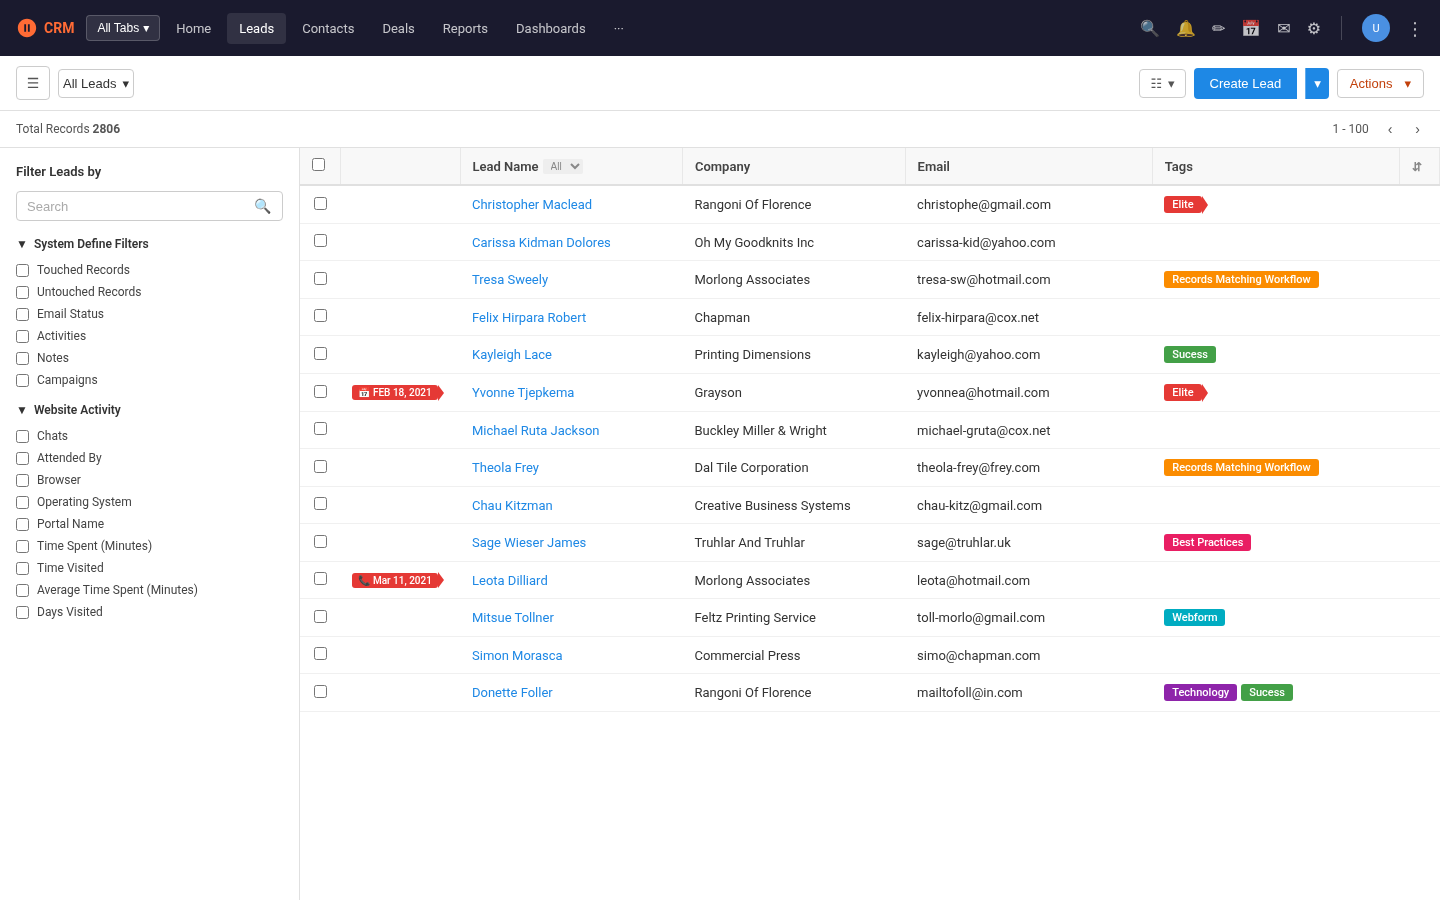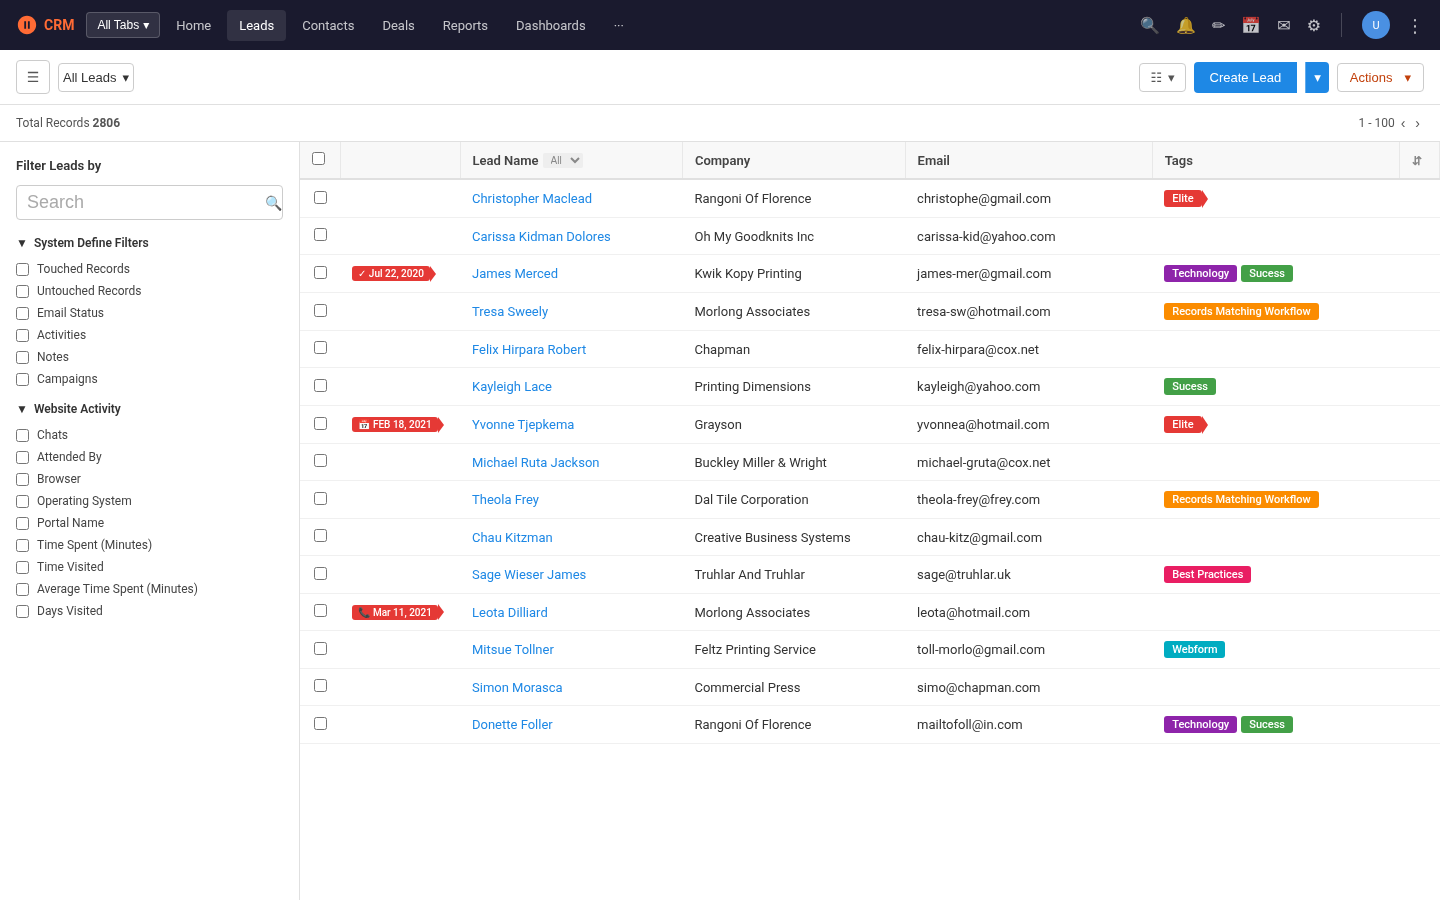--- a/index.html
+++ b/index.html
@@ -3,21 +3,21 @@
   <meta charset="utf-8">
   <style>
     * { box-sizing: border-box; margin: 0; padding: 0; }
     body { font-family: -apple-system, BlinkMacSystemFont, 'Segoe UI', Roboto, sans-serif; font-size: 13px; background: #f5f5f5; color: #333; }
 
     
     .topnav {
       background: #1a1a2e;
       display: flex;
       align-items: center;
-      height: 50px;
+      height: 56px;
       padding: 0 16px;
       gap: 4px;
     }
     .topnav-logo {
       display: flex; align-items: center; gap: 6px;
       color: #ff6b35; font-weight: 700; font-size: 14px;
       margin-right: 8px;
     }
     .topnav-logo svg { width: 22px; height: 22px; }
     .all-tabs-btn {
@@ -119,21 +119,21 @@
     .records-bar {
       background: #fff;
       border-bottom: 1px solid #e0e0e0;
       padding: 8px 16px;
       display: flex;
       align-items: center;
       font-size: 12px;
       color: #555;
     }
     .records-bar .total { flex: 1; }
-    .records-bar .pagination { display: flex; align-items: center; gap: 2px; margin-left: 44px; }
+    .records-bar .pagination { display: flex; align-items: center; gap: 15px; margin-left: 44px; }
     .pag-btn { background: none; border: none; cursor: pointer; color: #555; font-size: 14px; padding: 2px 4px; }
 
     
     .main-layout {
       display: flex;
       height: calc(900px - 48px - 56px - 37px);
       overflow: hidden;
     }
 
     
@@ -157,21 +157,21 @@
       border: 1px solid #ccc;
       border-radius: 4px;
       padding: 6px 10px;
       margin-bottom: 16px;
       gap: 6px;
     }
     .search-box input {
       border: none;
       outline: none;
       flex: 1;
-      font-size: 18px;
+      font-size: 13px;
       color: #333;
     }
     .search-box input::placeholder { color: #aaa; }
     .search-icon { color: #888; font-size: 14px; cursor: pointer; }
 
     .section-header {
       display: flex; align-items: center; gap: 6px;
       font-weight: 600; font-size: 12px;
       color: #333;
       margin-bottom: 8px;
@@ -489,33 +489,20 @@
             <td class="col-check"><input type="checkbox" style=""></td>
             <td class="col-activity"></td>
             <td class="col-name" style="color: rgb(30, 136, 229); cursor: pointer;">Carissa Kidman Dolores</td>
             <td class="col-company">Oh My Goodknits Inc</td>
             <td class="col-email">carissa-kid@yahoo.com</td>
             <td class="col-tags"></td>
             <td class="col-sort"></td>
           </tr>
           <tr>
             <td class="col-check"><input type="checkbox" style=""></td>
-            <td class="col-activity">
-              <div class="activity-cell">
-                <span class="activity-badge">✓ Jul 22, 2020</span>
-              </div>
-            </td>
-            <td class="col-name" style="color: rgb(30, 136, 229); cursor: pointer;">James Merced</td>
-            <td class="col-company">Kwik Kopy Printing</td>
-            <td class="col-email">james-mer@gmail.com</td>
-            <td class="col-tags"><span class="tag technology">Technology</span><span class="tag success">Sucess</span></td>
-            <td class="col-sort"></td>
-          </tr>
-          <tr>
-            <td class="col-check"><input type="checkbox" style=""></td>
             <td class="col-activity"></td>
             <td class="col-name" style="color: rgb(30, 136, 229); cursor: pointer;">Tresa Sweely</td>
             <td class="col-company">Morlong Associates</td>
             <td class="col-email">tresa-sw@hotmail.com</td>
             <td class="col-tags"><span class="tag records-matching">Records Matching Workflow</span></td>
             <td class="col-sort"></td>
           </tr>
           <tr>
             <td class="col-check"><input type="checkbox" style=""></td>
             <td class="col-activity"></td>

